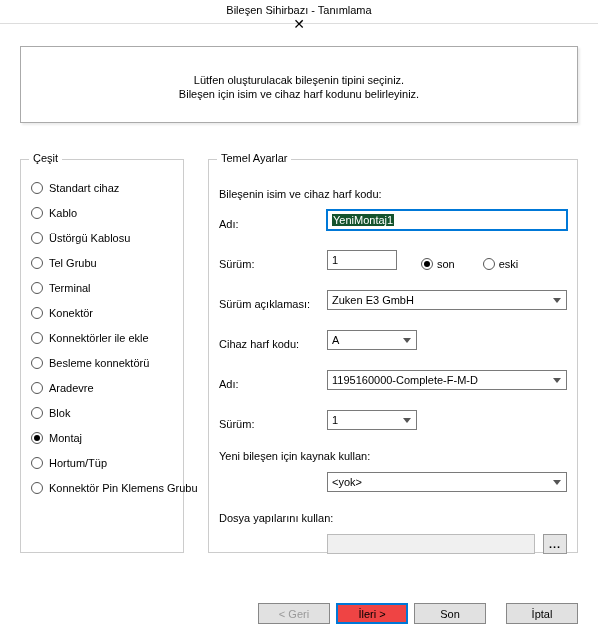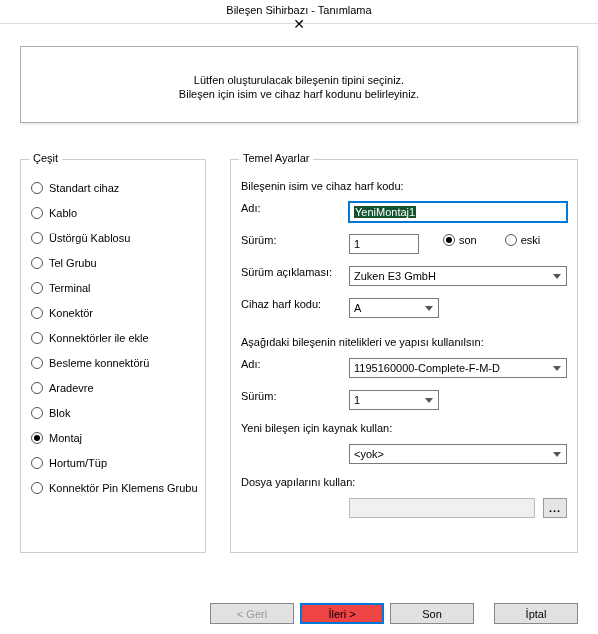--- a/index.html
+++ b/index.html
@@ -50,21 +50,21 @@
     border: 1px solid #ccc;
     padding: 18px 10px 14px 10px;
   }
   .fieldset .legend {
     position: absolute;
     top: -8px;
     left: 8px;
     background: #fff;
     padding: 0 4px;
   }
-  .col-left { width: 186px; }
+  .col-left { width: 164px; }
   .col-right { flex: 1; }
   .left-fieldset { height: 394px; }
   .right-fieldset { height: 394px; }
 
   .radio-list {
     display: flex;
     flex-direction: column;
     gap: 13px;
     padding-top: 4px;
   }
@@ -89,22 +89,22 @@
     content: "";
     width: 6px;
     height: 6px;
     background: #000;
     border-radius: 50%;
   }
   .radio-label { white-space: nowrap; }
 
   .form-row {
     display: flex;
-    align-items: flex-start;
-    margin-bottom: 12px;
+    align-items: flex-end;
+    margin-bottom: 20px;
     gap: 8px;
   }
   .form-label { width: 100px; flex-shrink: 0; }
   .form-row .grow { flex: 1; }
 
   input[type="text"], select.sel, .fake-select, .disabled-input {
     border: 1px solid #7a7a7a;
     height: 20px;
     padding: 1px 4px;
     font-family: inherit;
@@ -136,21 +136,21 @@
   }
   .chev-down::before { content: ""; display:inline-block; width:0;height:0;border-left:4px solid transparent;border-right:4px solid transparent;border-top:5px solid #555; }
 
   .radio-inline {
     display: flex;
     align-items: center;
     gap: 4px;
     cursor: pointer;
   }
 
-  .section-text { margin: 2px 0 10px 0; }
+  .section-text { margin: 10px 0 10px 0; }
 
   .disabled-input {
     background: #f0f0f0;
     color: #888;
     border: 1px solid #bbb;
   }
   .browse-btn {
     width: 24px;
     height: 20px;
     border: 1px solid #999;
@@ -164,21 +164,21 @@
   }
 
   .buttons {
     position: absolute;
     bottom: 10px;
     right: 20px;
     display: flex;
     gap: 6px;
   }
   .btn {
-    width: 84px;
+    width: 72px;
     height: 21px;
     border: 1px solid #888;
     background: #e1e1e1;
     display: flex;
     align-items: center;
     justify-content: center;
     cursor: pointer;
   }
   .btn.primary {
     border: 1px solid #0078d7;
@@ -304,21 +304,20 @@
         </div>
 
         <div class="form-row">
           <span class="form-label">Cihaz harf kodu:</span>
           <div class="fake-select" style="width:90px">
             <span>A</span>
             <span class="chev chev-down"></span>
           </div>
         </div>
 
-        <p class="section-text" style="margin-top:18px">Aşağıdaki bileşenin nitelikleri ve yapısı kullanılsın:</p>
 
         <div class="form-row">
           <span class="form-label">Adı:</span>
           <div class="fake-select grow">
             <span>1195160000-Complete-F-M-D</span>
             <span class="chev chev-down"></span>
           </div>
         </div>
 
         <div class="form-row">

